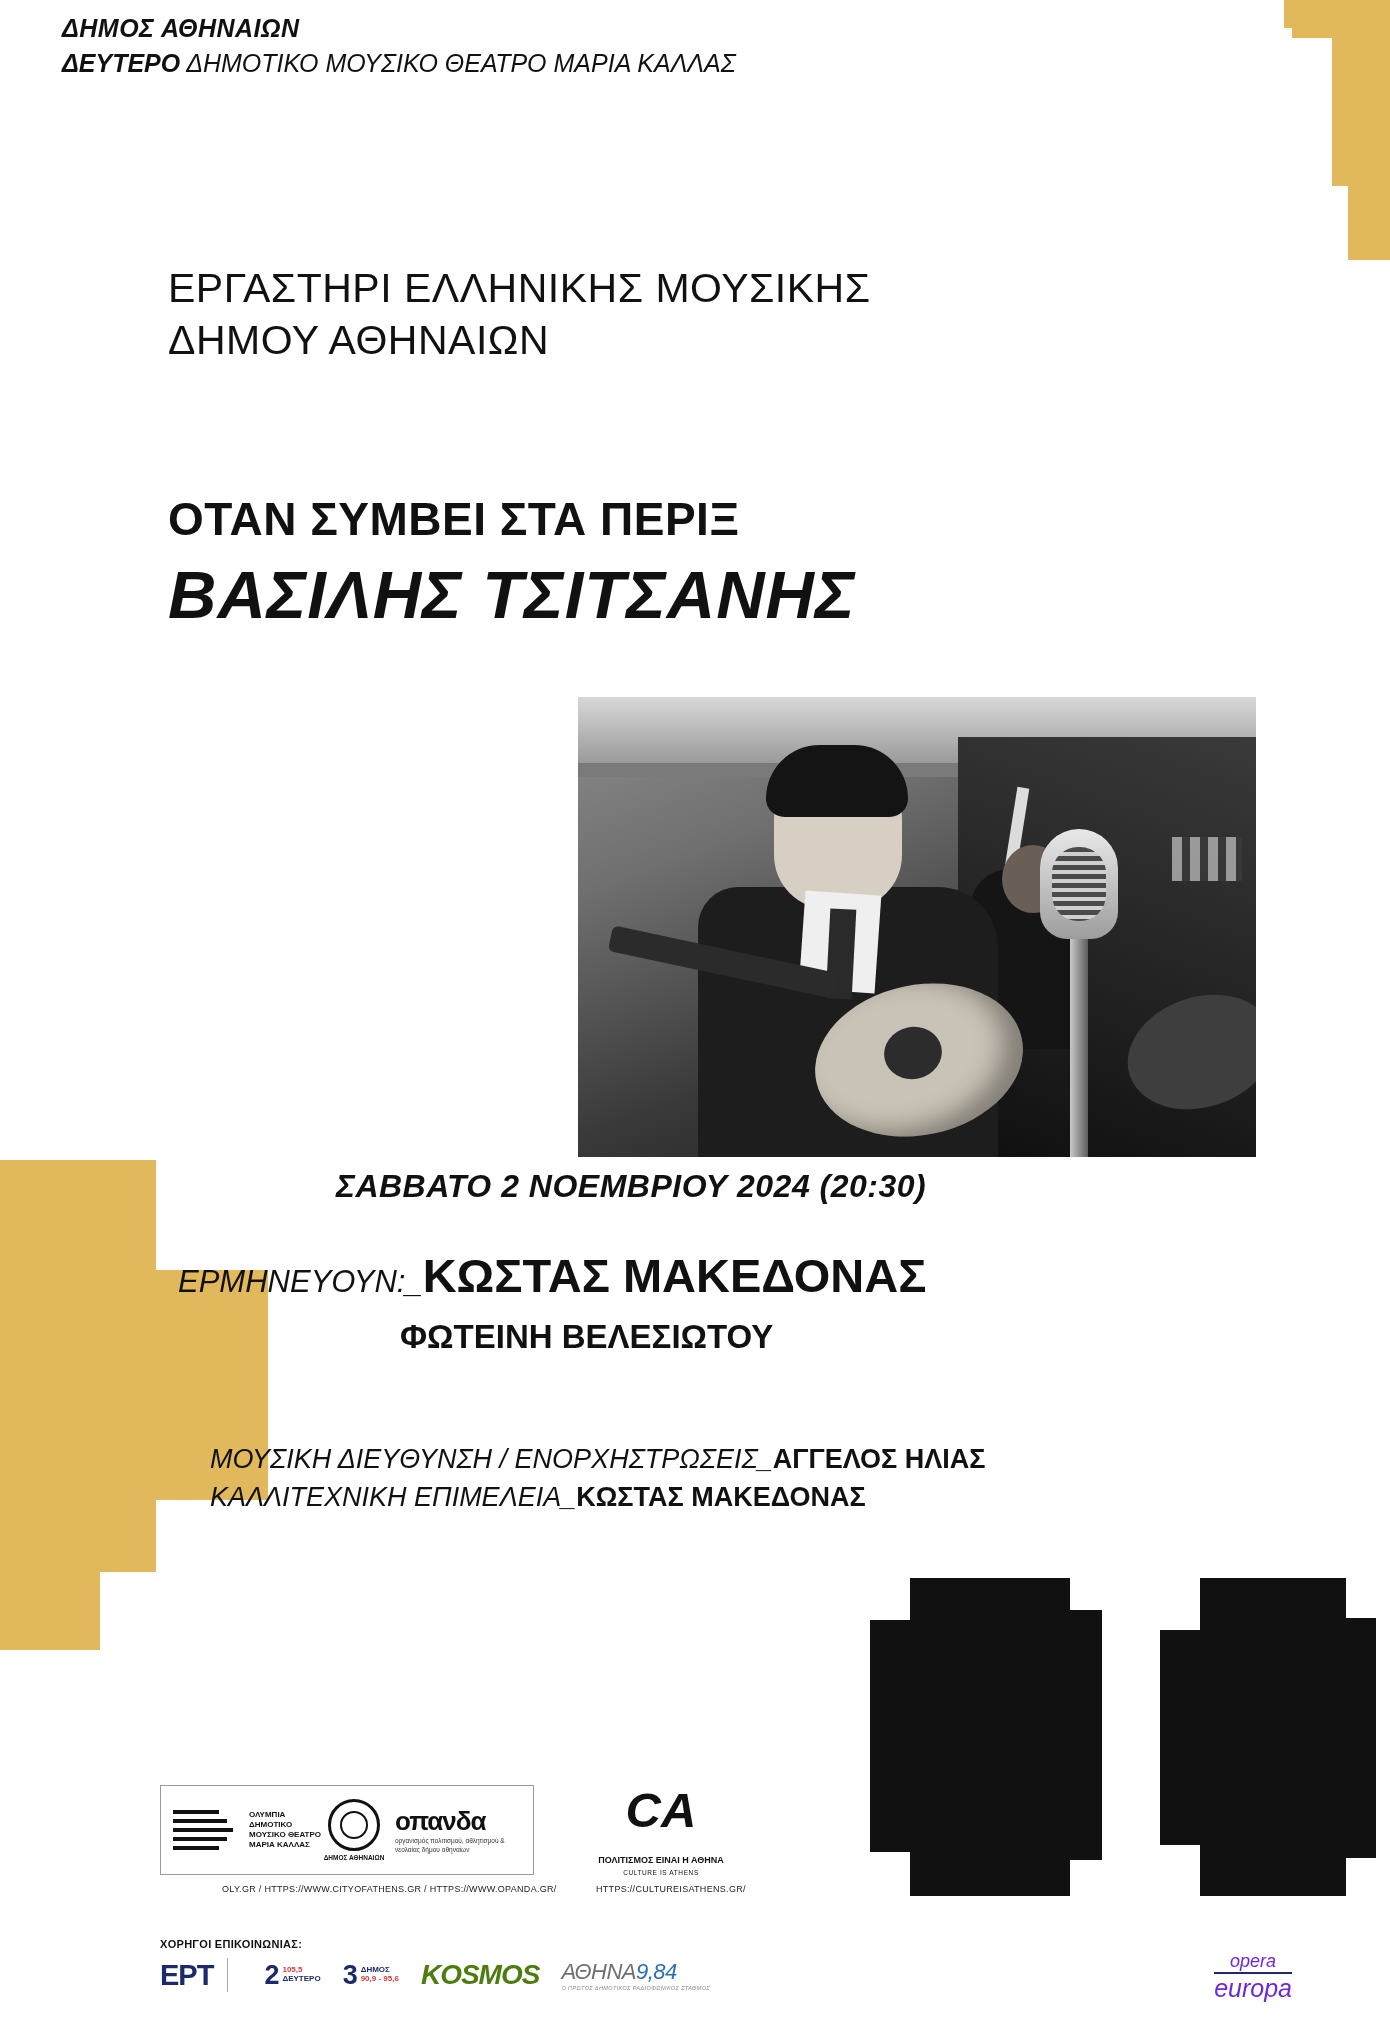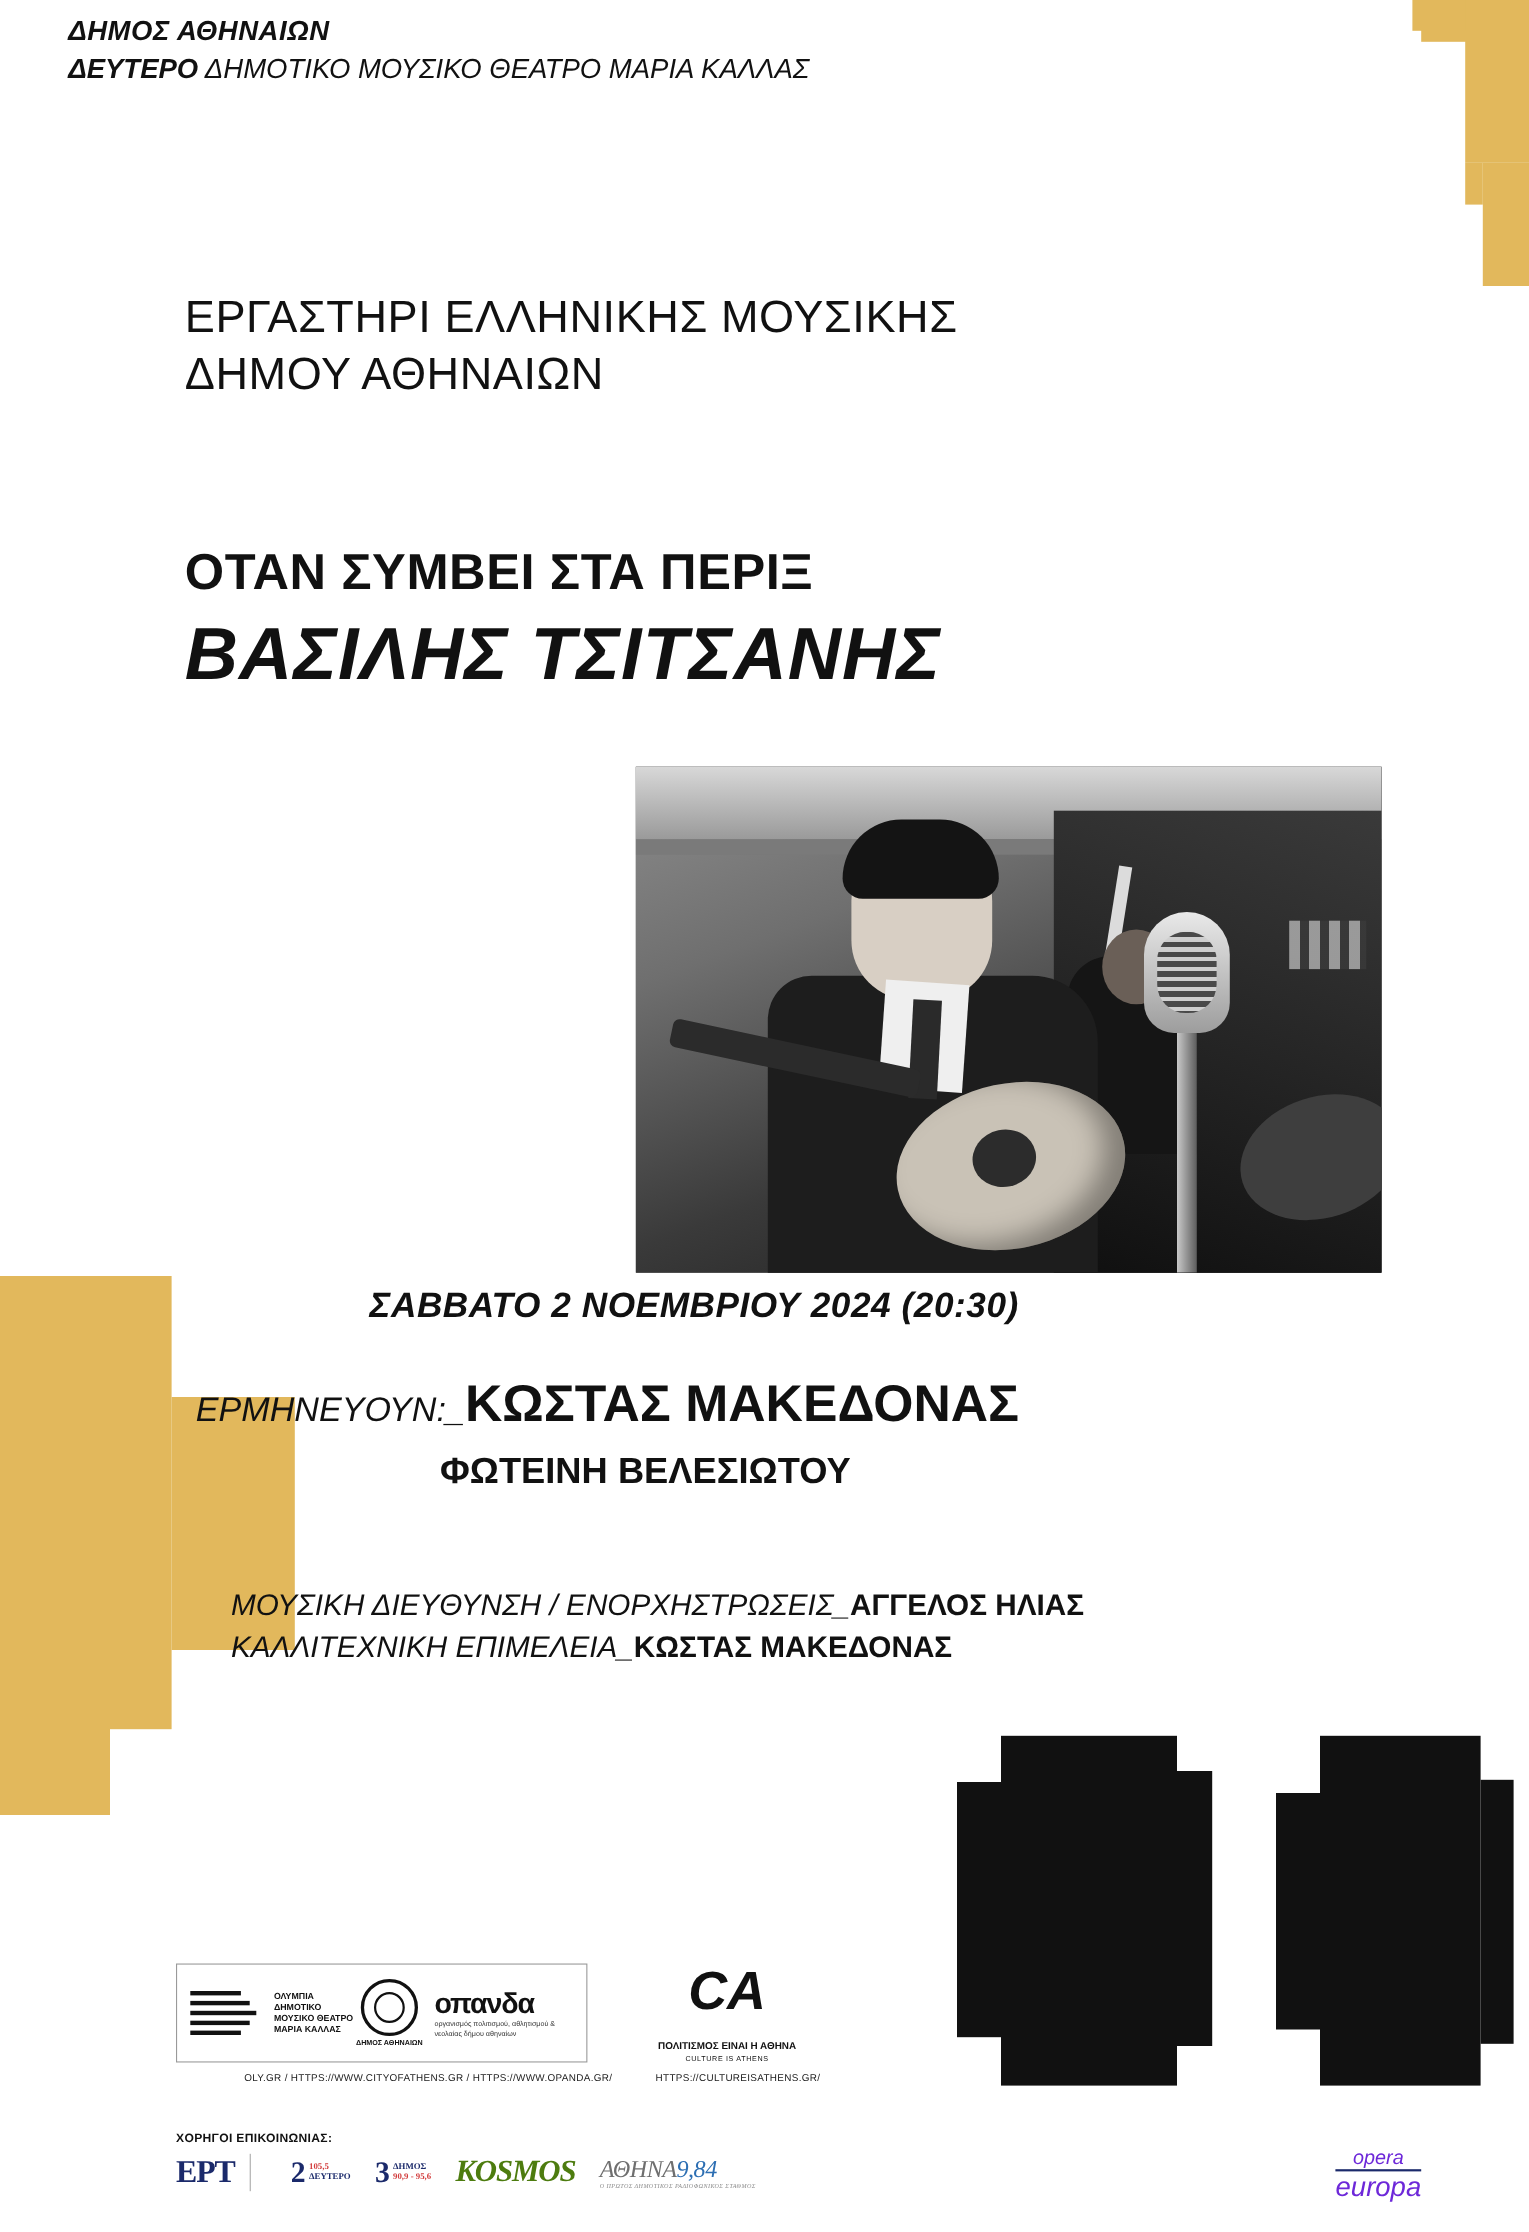--- a/index.html
+++ b/index.html
@@ -105,21 +105,21 @@
 
   .ca-logo{position:absolute;left:596px;top:1786px;text-align:center;width:130px;}
   .ca-logo .mark{font-size:49px;font-weight:bold;font-style:italic;line-height:1;}
   .ca-logo .t1{font-size:9px;font-weight:bold;margin-top:20px;line-height:1.25;}
   .ca-logo .t2{font-size:6.5px;letter-spacing:.6px;margin-top:3px;}
 
   .url-a{position:absolute;left:222px;top:1884px;font-size:9px;letter-spacing:.3px;color:#222;}
   .url-b{position:absolute;left:596px;top:1884px;font-size:9px;letter-spacing:.3px;color:#222;}
 
   .sponsors-label{position:absolute;left:160px;top:1938px;font-size:11px;font-weight:bold;letter-spacing:.3px;}
-  .sponsors{position:absolute;left:160px;top:1958px;display:flex;align-items:center;gap:22px;font-family:Liberation Serif, serif;}
+  .sponsors{position:absolute;left:160px;top:1958px;display:flex;align-items:center;gap:22px;}
   .sp{display:flex;align-items:center;}
   .ert{font-size:29px;font-weight:bold;letter-spacing:-1px;color:#1b2a6b;}
   .vr{width:1px;height:34px;background:#aaa;margin:0 14px;}
   .ch-num{font-size:27px;font-weight:bold;color:#1b2a6b;line-height:.9;}
   .ch-sub{font-size:8px;font-weight:bold;color:#1b2a6b;line-height:1.1;padding-left:3px;}
   .ch-sub .b2{color:#d23b3b;}
   .kosmos{font-size:28px;font-weight:bold;font-style:italic;color:#4d7c0f;letter-spacing:-1px;}
   .athina{font-size:22px;font-style:italic;color:#6f6f6f;letter-spacing:-.5px;}
   .athina .n{color:#2d6fb3;}
   .athina .tiny{display:block;font-size:5.5px;letter-spacing:.4px;color:#8a8a8a;}

